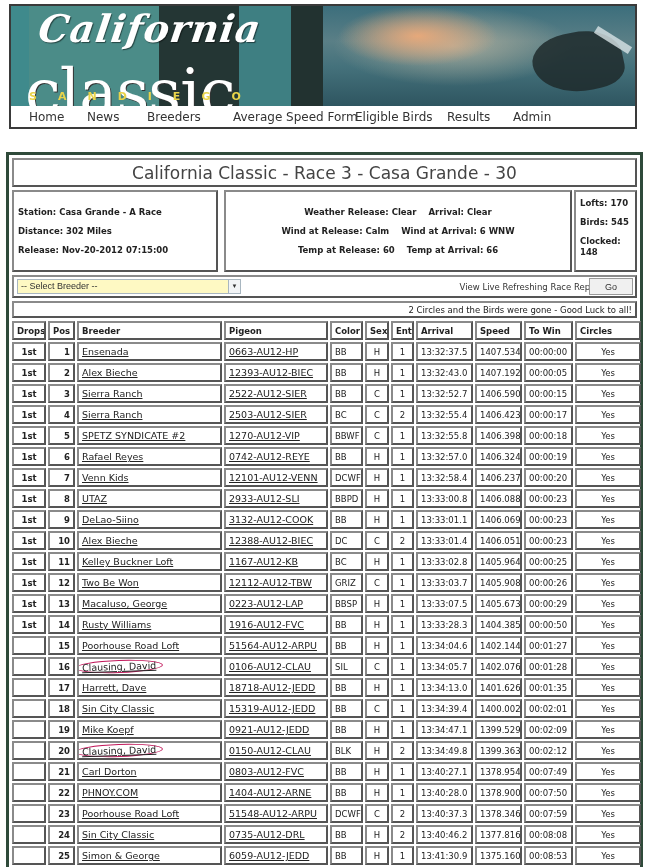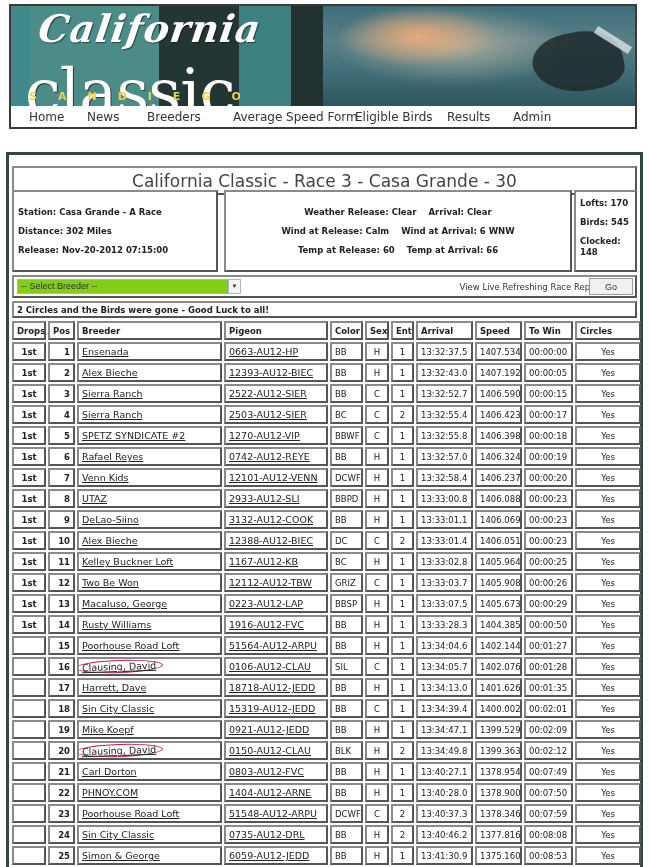--- a/index.html
+++ b/index.html
@@ -21,36 +21,36 @@
   }
   #bird { position: absolute; left: 210px; top: 26px; width: 90px; height: 60px; background: #1f2a2c; border-radius: 40% 50% 30% 60%; transform: rotate(-12deg); opacity: .85; }
   #bird-wing { position: absolute; left: 270px; top: 30px; width: 40px; height: 8px; background: #d8e4e6; transform: rotate(32deg); opacity: .8; }
 
   #nav { position: absolute; left: 0; top: 100px; width: 624px; height: 21px; background: #fff; display: flex; align-items: center; padding-left: 18px; }
   .nav-item { font-family: "DejaVu Sans", sans-serif; font-size: 12px; color: #333; margin-right: 0; cursor: pointer; white-space: nowrap; }
 
   
   #race { position: absolute; left: 6px; top: 152px; width: 637px; height: 720px; border: 3px solid #2f4a3a; border-bottom: none; padding: 3px; background: #fff; }
   .boxed { border: 2px solid #8a8a8a; border-right-color: #555; border-bottom-color: #555; background: #fff; }
-  #title-box { position: absolute; left: 3px; top: 3px; width: 625px; height: 29px; text-align: center; font-family: "DejaVu Sans", sans-serif; font-size: 17px; color: #444; line-height: 26px; margin-top: 8px; }
+  #title-box { position: absolute; left: 3px; top: 3px; width: 625px; height: 29px; text-align: center; font-family: "DejaVu Sans", sans-serif; font-size: 17px; color: #444; line-height: 26px; }
 
   #info-left { position: absolute; left: 3px; top: 35px; width: 206px; height: 82px; padding: 15px 14px 0 4px; }
   #info-mid { position: absolute; left: 215px; top: 35px; width: 348px; height: 82px; padding-top: 15px; text-align: center; }
   #info-right { position: absolute; left: 565px; top: 35px; width: 63px; height: 82px; padding: 6px 3px 0 4px; }
   .info-line { font-size: 8.5px; font-weight: bold; color: #222; height: 19px; white-space: nowrap; }
   .info-right-line { font-size: 8.5px; font-weight: bold; color: #222; margin-bottom: 8px; line-height: 11px; }
   .gap { display: inline-block; width: 12px; }
 
   #select-row { position: absolute; left: 3px; top: 120px; width: 625px; height: 23px; }
-  #breeder-select { position: absolute; left: 3px; top: 2px; width: 224px; height: 15px; border: 1px solid #a8b6c0; background: #84cc16; font-size: 9px; color: #333; padding: 1px 3px; font-family: "Liberation Sans", sans-serif; }
+  #breeder-select { position: absolute; left: 3px; top: 2px; width: 224px; height: 15px; border: 1px solid #a8b6c0; background: #fef9c3; font-size: 9px; color: #333; padding: 1px 3px; font-family: "Liberation Sans", sans-serif; }
   #select-arrow { position: absolute; right: 0px; top: 0px; width: 12px; height: 13px; border-left: 1px solid #a8b6c0; background: #f2f4f6; font-size: 6px; text-align: center; line-height: 13px; color: #333; }
   #live-label { position: absolute; right: 30px; top: 5px; font-size: 8.5px; color: #333; }
   #go-button { position: absolute; right: 2px; top: 1px; width: 44px; height: 17px; border: 1px solid #999; background: #f0f0f0; font-size: 9px; color: #333; font-family: "Liberation Sans", sans-serif; padding: 0; }
 
-  #note-row { position: absolute; left: 3px; top: 146px; width: 625px; height: 17px; font-size: 8.5px; font-weight: bold; padding: 2px 3px; color: #222; }
+  #note-row { position: absolute; left: 3px; top: 146px; width: 625px; height: 17px; font-size: 8.5px; font-weight: normal; padding: 2px 3px; color: #222; text-align: right; }
 
   #results { position: absolute; left: 1px; top: 164px; border-collapse: separate; border-spacing: 2px; table-layout: fixed; width: 631px; }
   #results th, #results td { border: 2px solid #8a8a8a; border-right-color: #555; border-bottom-color: #555; font-size: 8.5px; height: 19px; padding: 0 3px; white-space: nowrap; overflow: hidden; background: #fff; }
   #results th { text-align: left; font-weight: bold; color: #222; }
   #results td { color: #222; }
   #results td.c { text-align: center; }
   #results td.r { text-align: right; font-weight: bold; }
   #results td.drop { text-align: center; font-weight: bold; }
   #results td a { color: #222; text-decoration: underline; font-size: 9px; }
   #results td.breeder a, #results td.pigeon a { font-size: 9.5px; }

